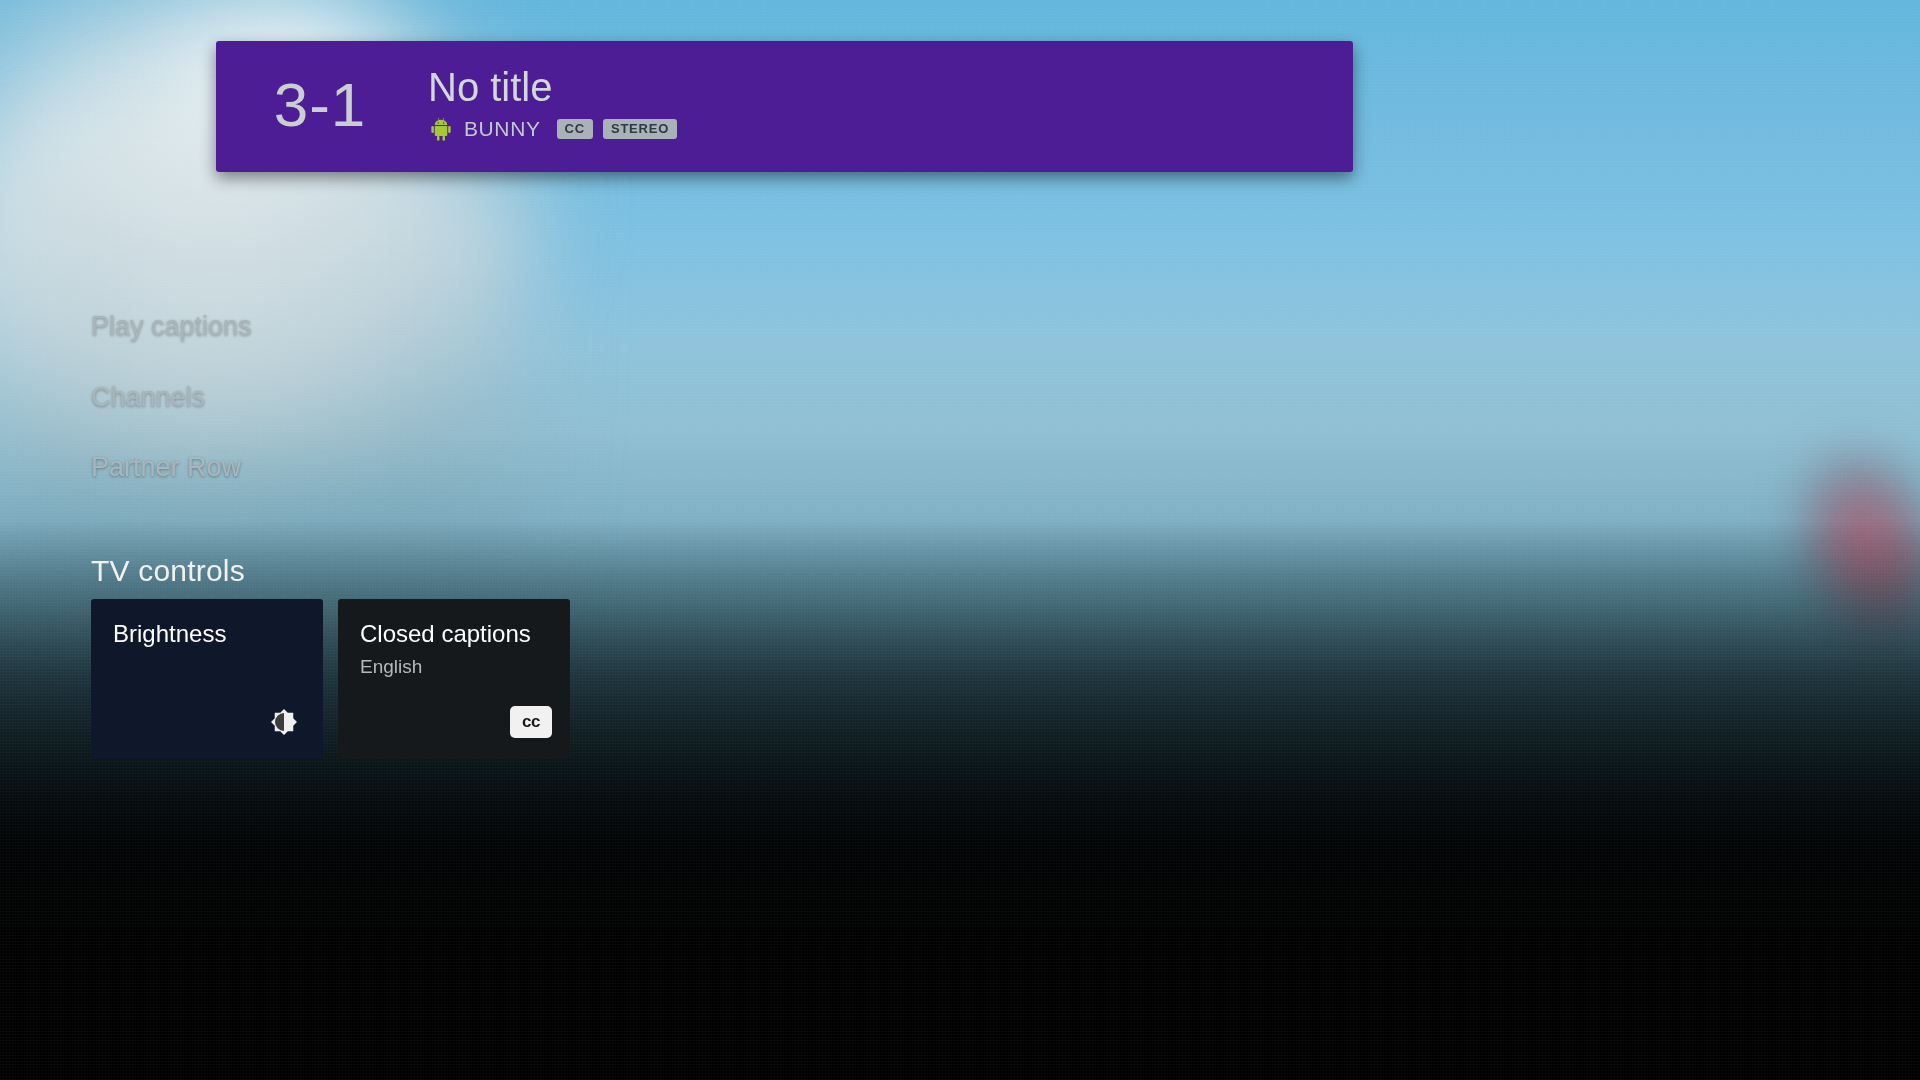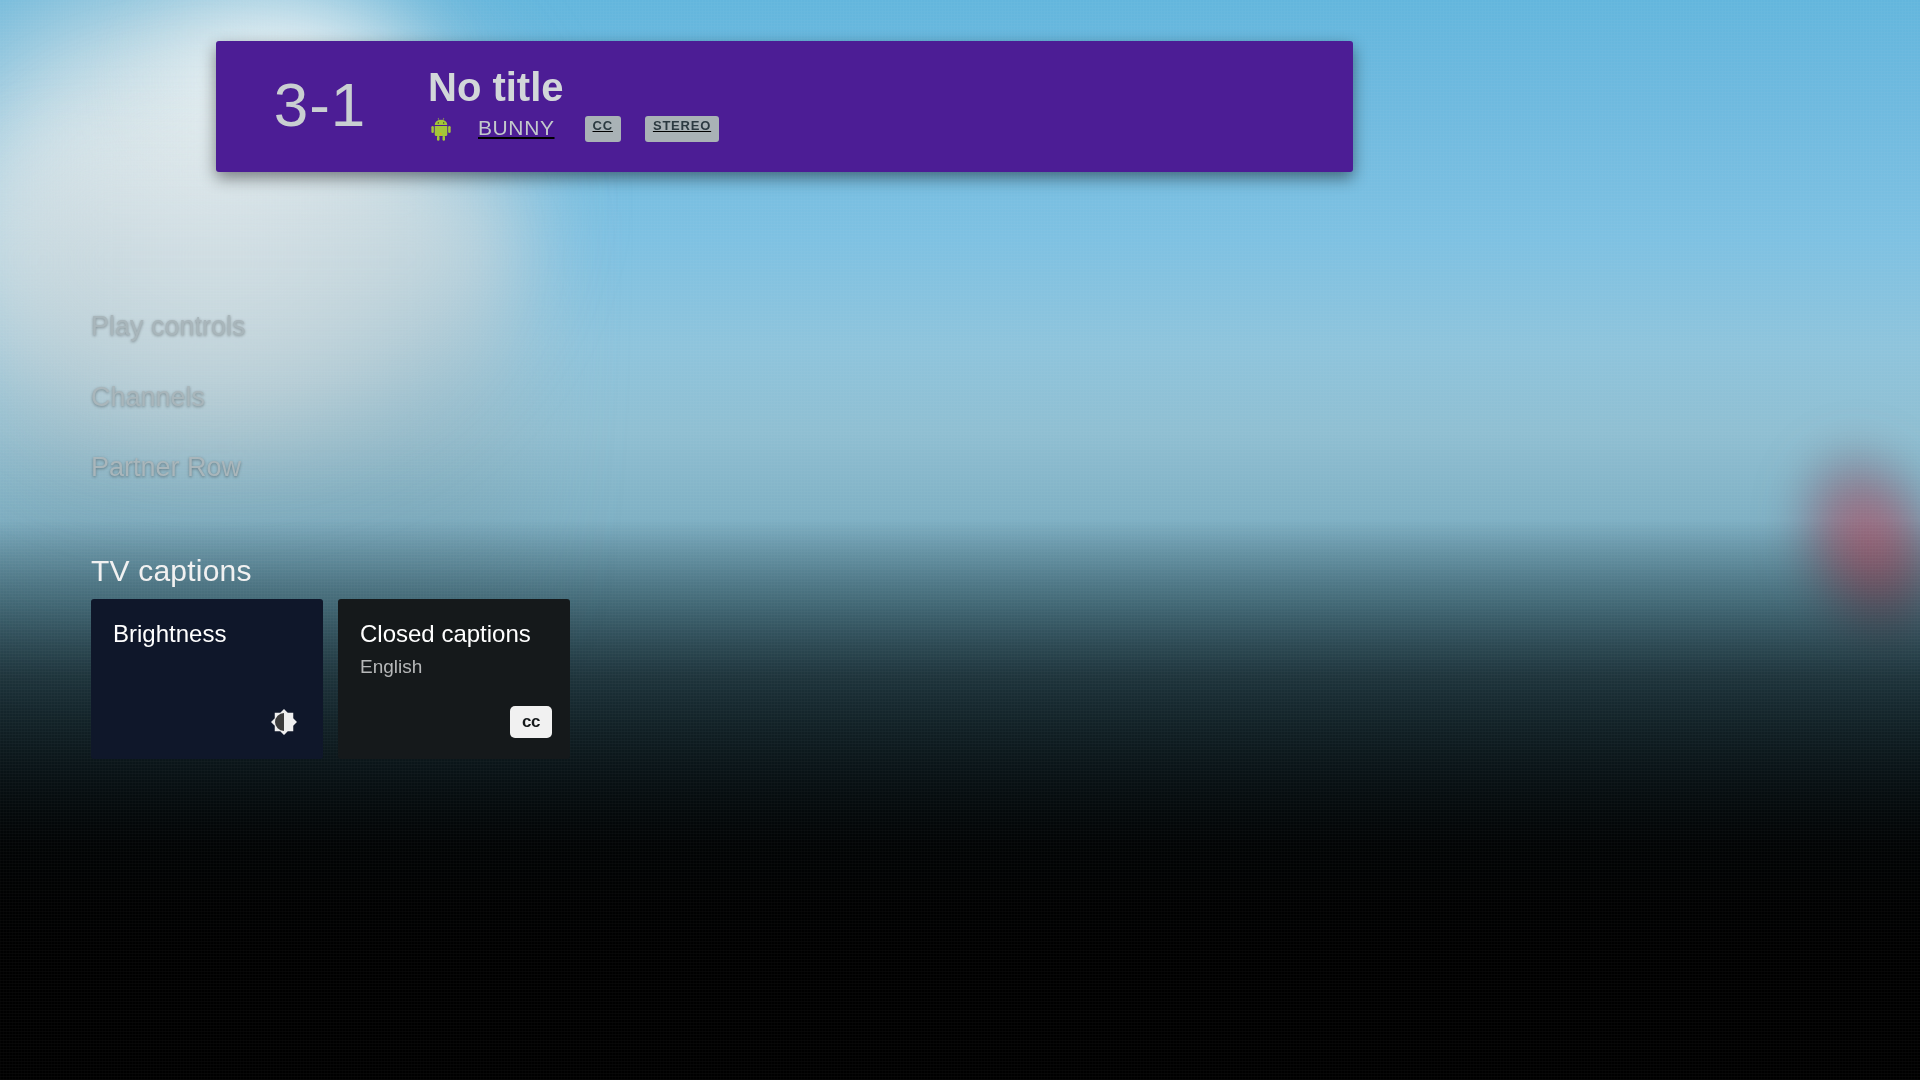--- a/index.html
+++ b/index.html
@@ -101,29 +101,28 @@
     padding-bottom:4px;
   }
   #banner .meta {
     flex:1;
     display:flex; flex-direction:column; justify-content:center;
     padding-left:4px;
   }
   #banner .title {
     color:#d2d7d9;
     font-size:40px;
-    font-weight:700;
+    font-weight:400;
     line-height:1.05;
     margin-top:-6px;
   }
   #banner .subrow {
-    display:flex; 
+    display:flex; align-items:center;
     margin-top:8px;
-    gap:24px;
-    text-decoration:underline;
+    gap:10px;
   }
   #banner .droid { width:26px; height:26px; display:block; }
   #banner .provider {
     color:#c3c9cb;
     font-size:21px;
     font-weight:400;
     letter-spacing:.6px;
     margin-right:6px;
   }
   .badge {
@@ -250,26 +249,26 @@
 
       <span class="provider">BUNNY</span>
 
       <span class="badge">CC</span>
       <span class="badge">STEREO</span>
     </div>
   </div>
 </div>
 
 <div id="rows">
-  <div class="row-label">Play controls</div>
+  <div class="row-label">Play captions</div>
   <div class="row-label">Channels</div>
   <div class="row-label">Partner Row</div>
 </div>
 
-<div id="tvopts-title">TV captions</div>
+<div id="tvopts-title">TV controls</div>
 
 <div id="tiles">
 
   <div class="tile focused">
     <div class="t-label">Brightness</div>
     <div class="t-icon">
       <svg viewBox="0 0 24 24" width="40" height="40" aria-hidden="true">
         <path fill="#efefef" d="M12 2.2l2.25 2.25h3.3v3.3L19.8 10l-2.25 2.25v3.3h-3.3L12 17.8l-2.25-2.25h-3.3v-3.3L4.2 10l2.25-2.25v-3.3h3.3z" transform="translate(0,2)"></path>
         <path fill="#efefef" d="M12 6.6a5.4 5.4 0 0 1 0 10.8z" transform="translate(0,0)"></path>
         <circle cx="12" cy="12" r="5.4" fill="#efefef"></circle>

